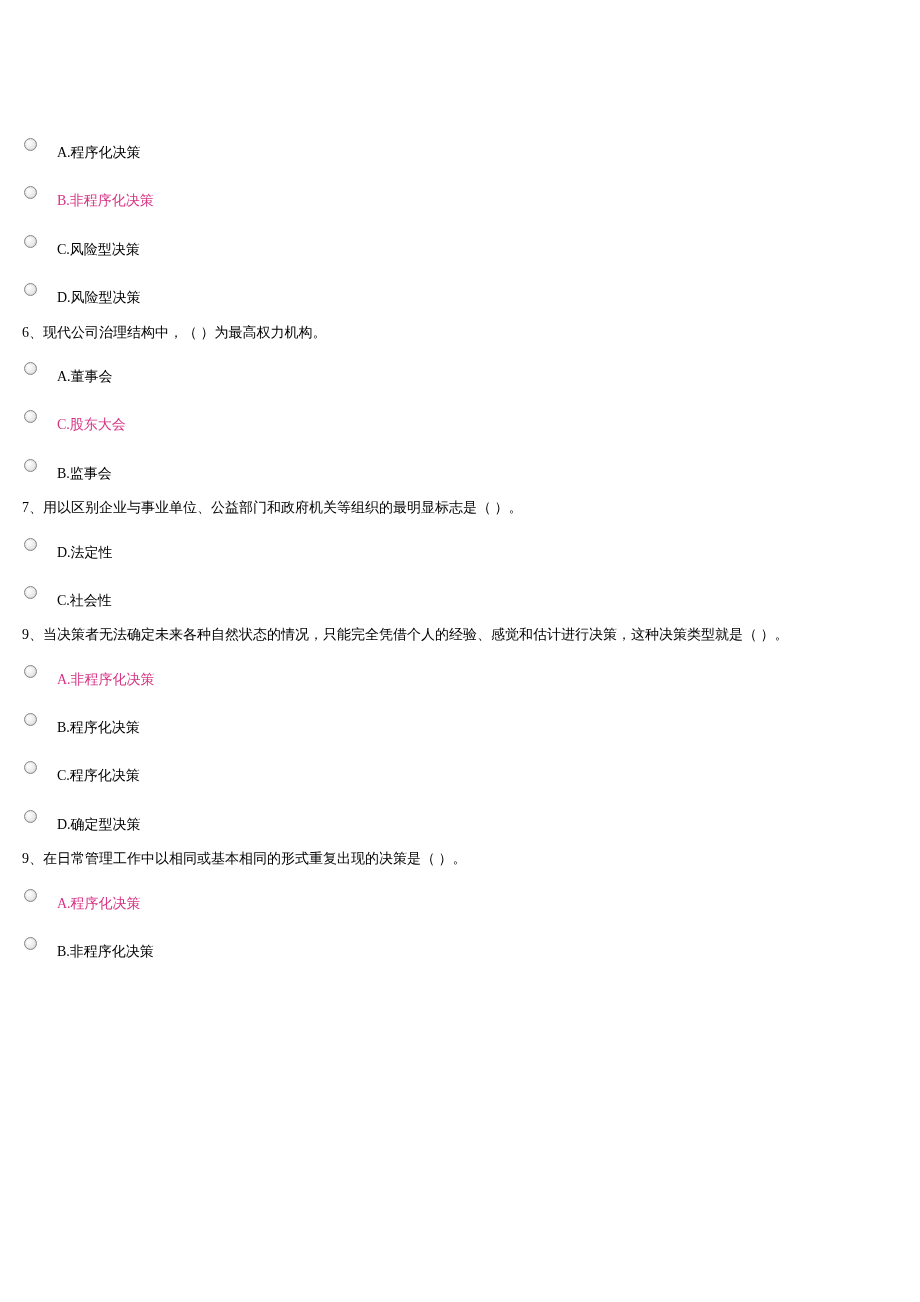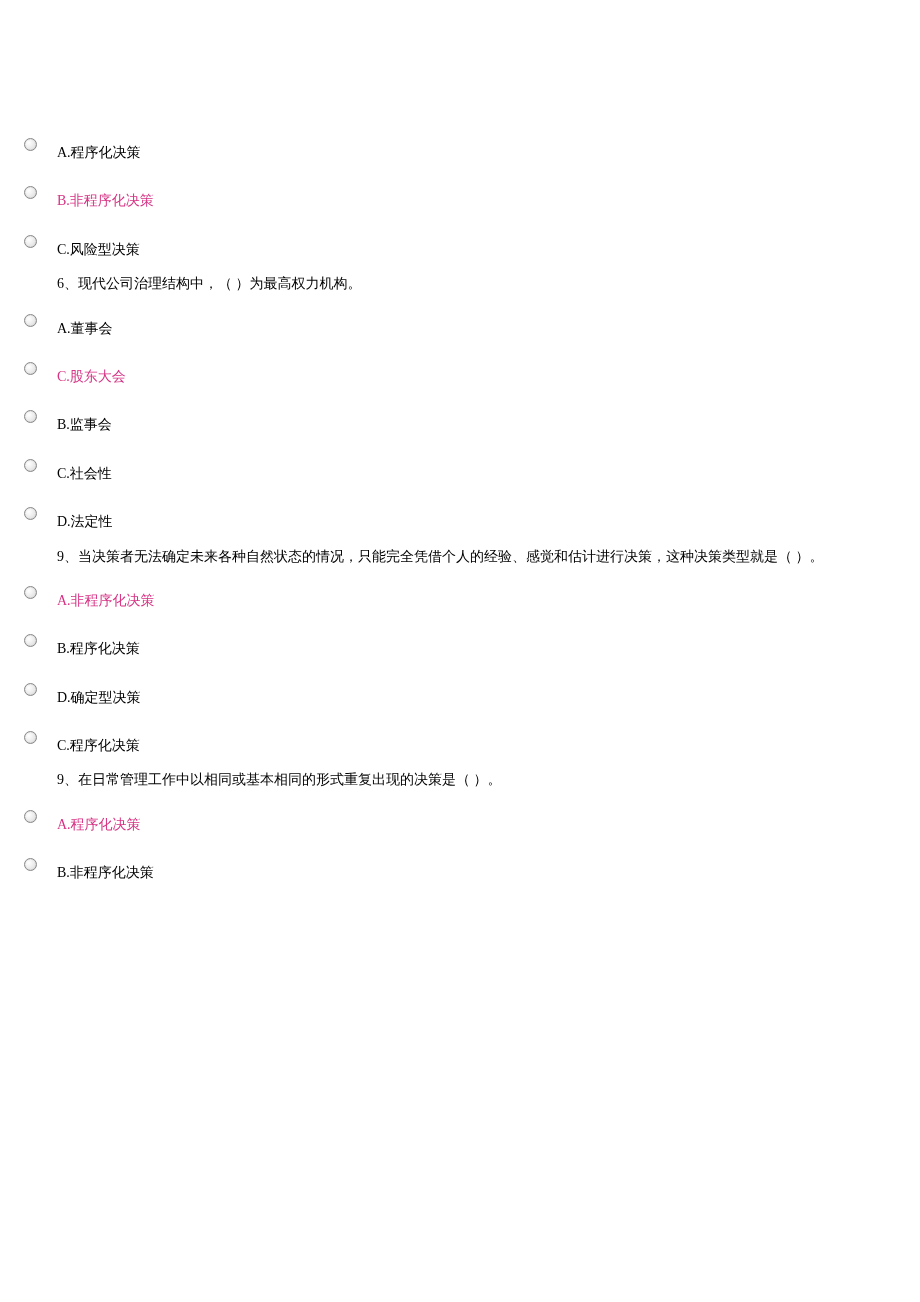--- a/index.html
+++ b/index.html
@@ -15,21 +15,20 @@
       padding: 120px 20px 20px 20px;
       line-height: 1.6;
     }
     .question-block {
       margin-bottom: 8px;
     }
     .question-text {
       margin-bottom: 8px;
       margin-top: 6px;
       padding-left: 2px;
-      margin-left: 35px;
     }
     .option-row {
       display: flex;
       align-items: flex-start;
       margin-bottom: 8px;
       margin-top: 8px;
       padding-top: 10px;
       padding-bottom: 4px;
     }
     .radio-icon {
@@ -64,63 +63,68 @@
         <span class="option-label">A.程序化决策</span>
       </div>
       <div class="option-row">
         <span class="radio-icon"></span>
         <span class="option-label highlighted">B.非程序化决策</span>
       </div>
       <div class="option-row">
         <span class="radio-icon"></span>
         <span class="option-label">C.风险型决策</span>
       </div>
+      <div class="option-row">
+        <span class="radio-icon"></span>
+        <span class="option-label">D.风险型决策</span>
+      </div>
     </div>
     <div class="question-block">
       <div class="question-text">6、现代公司治理结构中，（  ）为最高权力机构。</div>
       <div class="option-row">
         <span class="radio-icon"></span>
         <span class="option-label">A.董事会</span>
       </div>
       <div class="option-row">
         <span class="radio-icon"></span>
         <span class="option-label highlighted">C.股东大会</span>
       </div>
       <div class="option-row">
         <span class="radio-icon"></span>
         <span class="option-label">B.监事会</span>
       </div>
     </div>
     <div class="question-block">
+      <div class="question-text">7、用以区别企业与事业单位、公益部门和政府机关等组织的最明显标志是（ ）。</div>
+      <div class="option-row">
+        <span class="radio-icon"></span>
+        <span class="option-label">D.法定性</span>
+      </div>
       <div class="option-row">
         <span class="radio-icon"></span>
         <span class="option-label">C.社会性</span>
-      </div>
-      <div class="option-row">
-        <span class="radio-icon"></span>
-        <span class="option-label">D.法定性</span>
       </div>
     </div>
     <div class="question-block">
       <div class="question-text">9、当决策者无法确定未来各种自然状态的情况，只能完全凭借个人的经验、感觉和估计进行决策，这种决策类型就是（ ）。</div>
       <div class="option-row">
         <span class="radio-icon"></span>
         <span class="option-label highlighted">A.非程序化决策</span>
       </div>
       <div class="option-row">
         <span class="radio-icon"></span>
         <span class="option-label">B.程序化决策</span>
       </div>
       <div class="option-row">
         <span class="radio-icon"></span>
-        <span class="option-label">D.确定型决策</span>
+        <span class="option-label">C.程序化决策</span>
       </div>
       <div class="option-row">
         <span class="radio-icon"></span>
-        <span class="option-label">C.程序化决策</span>
+        <span class="option-label">D.确定型决策</span>
       </div>
     </div>
     <div class="question-block">
       <div class="question-text">9、在日常管理工作中以相同或基本相同的形式重复出现的决策是（ ）。</div>
       <div class="option-row">
         <span class="radio-icon"></span>
         <span class="option-label highlighted">A.程序化决策</span>
       </div>
       <div class="option-row">
         <span class="radio-icon"></span>

